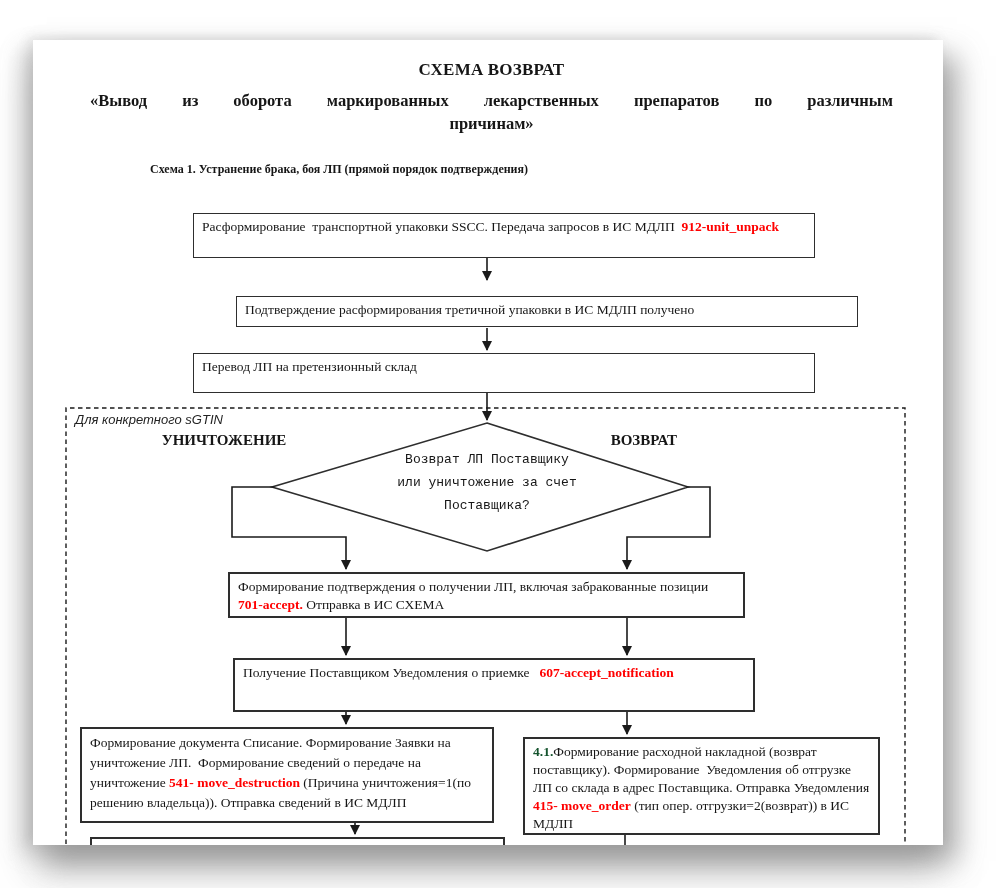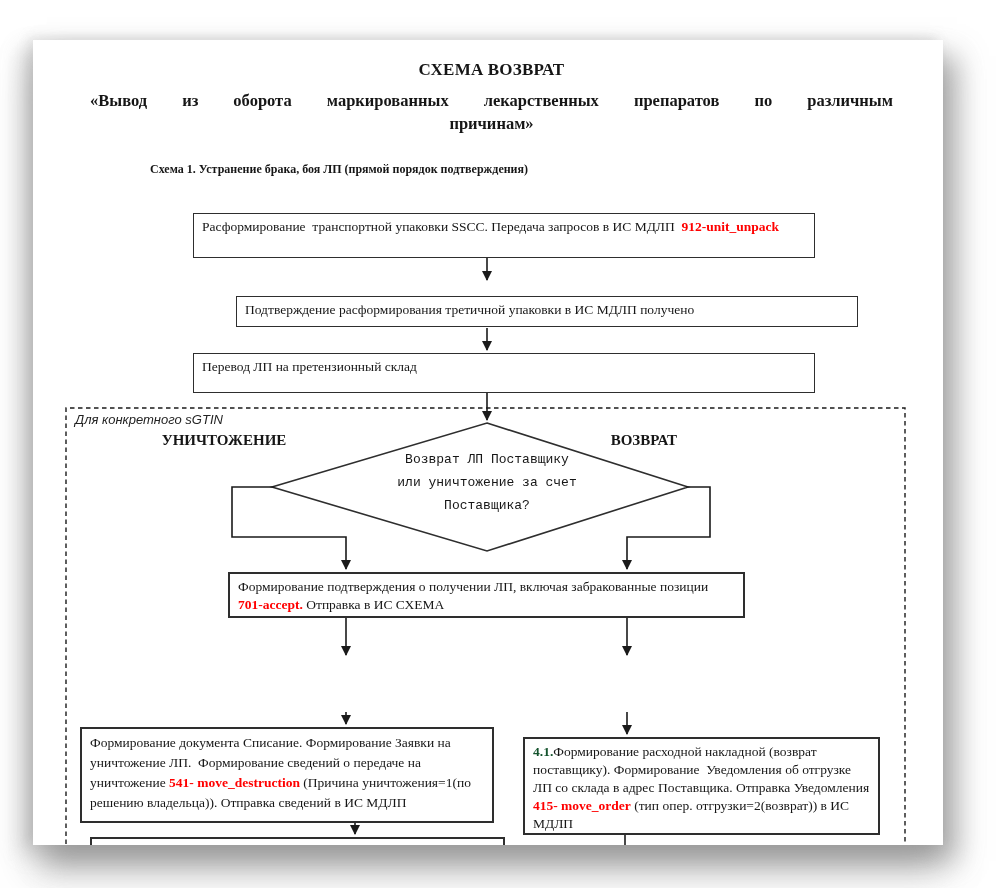--- a/index.html
+++ b/index.html
@@ -112,20 +112,21 @@
   </div>
 
   <div class="fbox b1"><span>Расформирование  транспортной упаковки SSCC. Передача запросов в ИС МДЛП  </span><span class="code-red">912-unit_unpack</span></div>
 
   <div class="fbox b2"><span>Подтверждение расформирования третичной упаковки в ИС МДЛП получено</span></div>
 
   <div class="fbox b3"><span>Перевод ЛП на претензионный склад</span></div>
 
   <div class="fbox b4"><span>Формирование подтверждения о получении ЛП, включая забракованные позиции   </span><span class="code-red">701-accept.</span><span> Отправка в ИС СХЕМА</span></div>
 
+  <div class="fbox b5"><span>Получение Поставщиком Уведомления о приемке   </span><span class="code-red">607-accept_notification</span></div>
 
   <div class="fbox b6"><span>Формирование документа Списание. Формирование Заявки на уничтожение ЛП.  Формирование сведений о передаче на уничтожение </span><span class="code-red">541- move_destruction</span><span> (Причина уничтожения=1(по решению владельца)). Отправка сведений в ИС МДЛП</span></div>
 
   <div class="fbox b7"><span class="num-blue">4.1.</span><span>Формирование расходной накладной (возврат поставщику). Формирование  Уведомления об отгрузке ЛП со склада в адрес Поставщика. Отправка Уведомления </span><span class="code-red">415- move_order</span><span> (тип опер. отгрузки=2(возврат)) в ИС МДЛП</span></div>
 
   <div class="fbox b8"></div>
 
 </div>
 
 </body></html>

